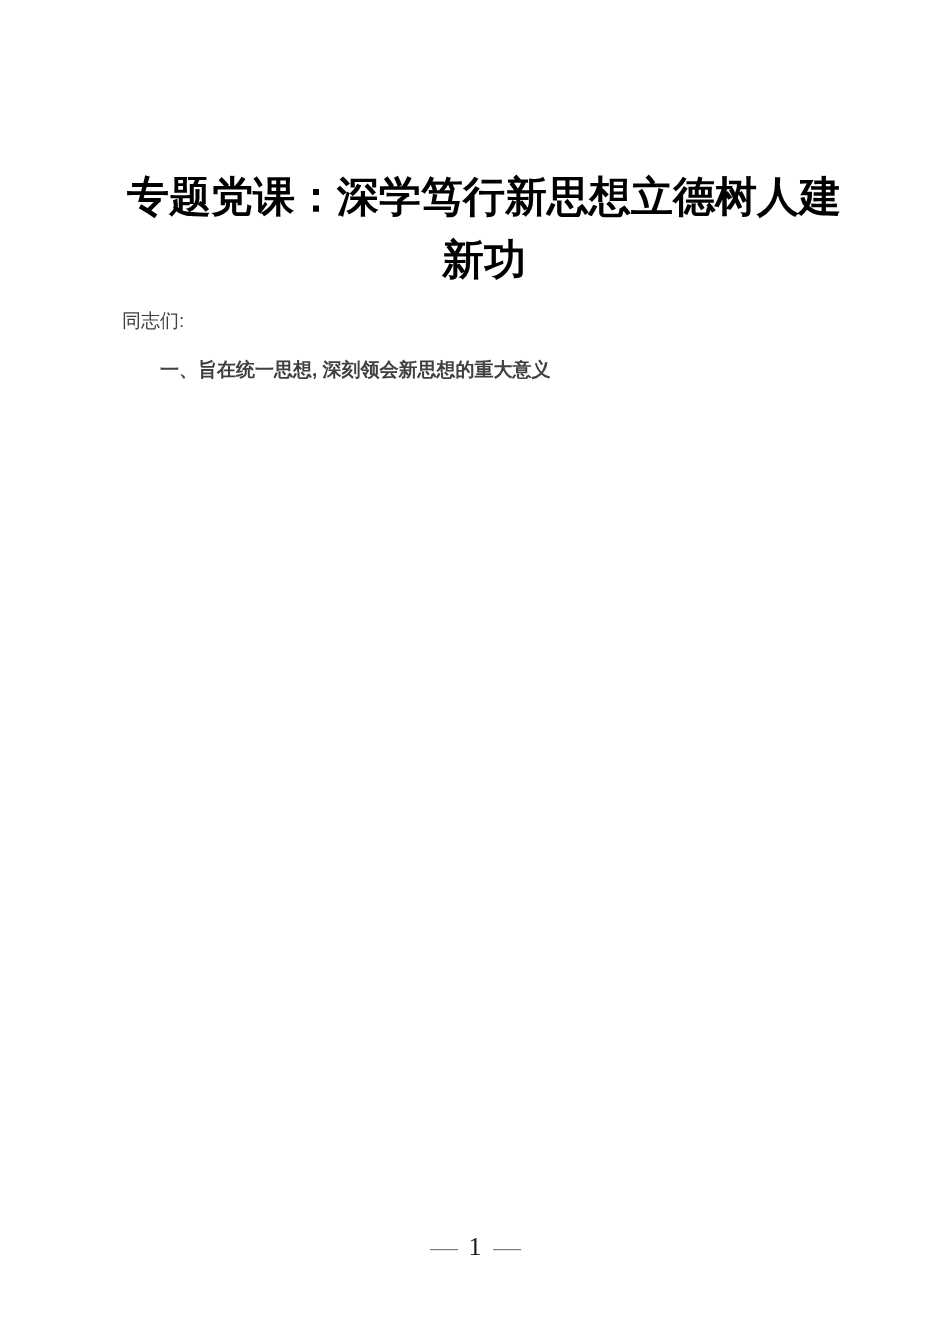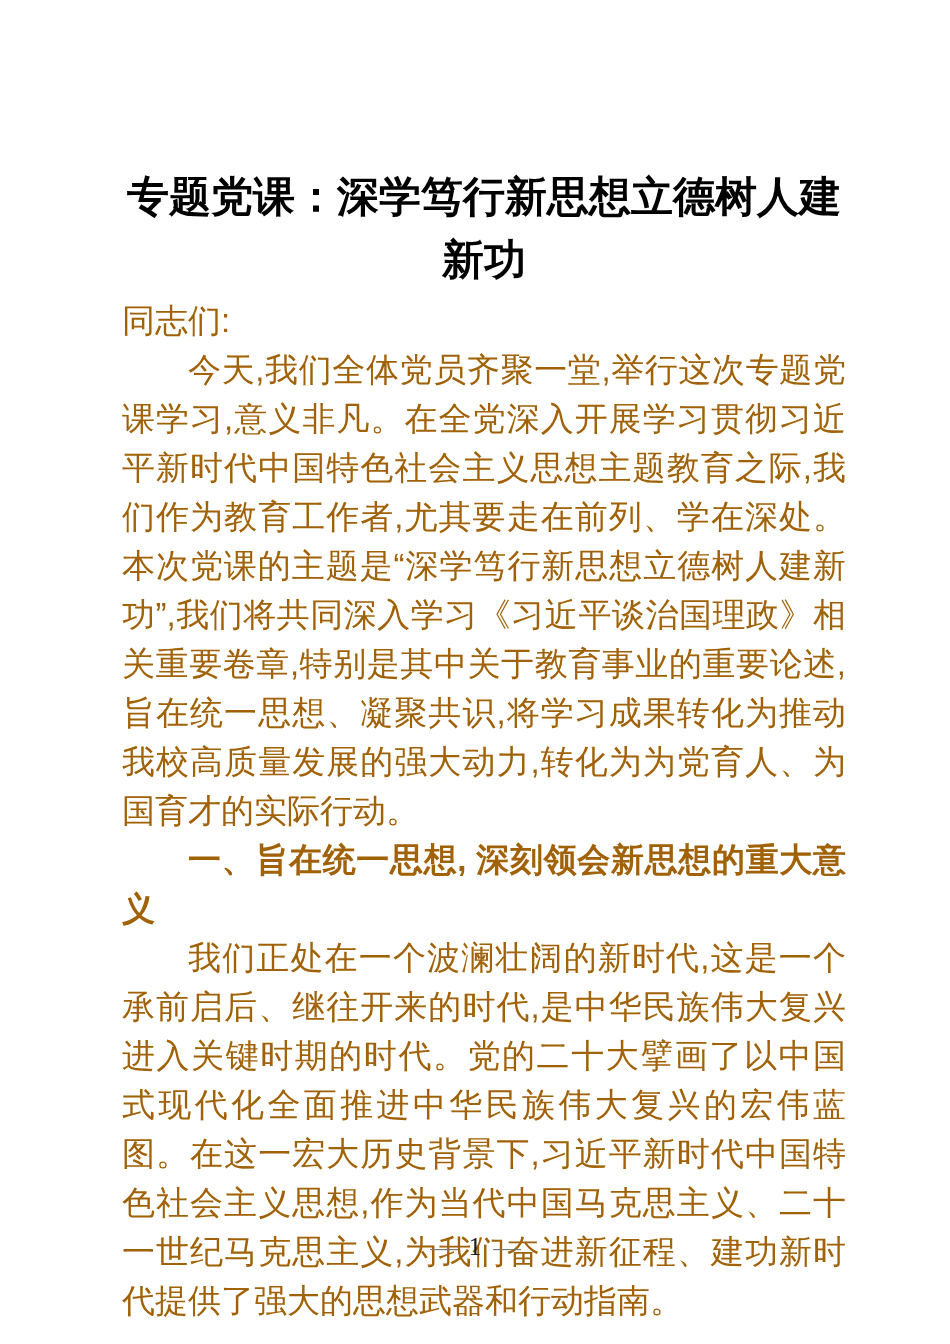--- a/index.html
+++ b/index.html
@@ -24,25 +24,25 @@
     font-weight: bold;
     font-size: 42px;
     line-height: 63px;
     text-align: center;
     color: #000000;
     letter-spacing: 0px;
   }
   .body-text {
     margin: 0;
     font-family: "Liberation Sans", sans-serif;
-    font-size: 33px;
+    font-size: 19px;
     line-height: 49px;
     text-align: justify;
     text-justify: inter-ideograph;
-    color: #a16207;
+    color: #404040;
   }
   .indent {
     text-indent: 2em;
   }
   .section-heading {
     font-weight: bold;
   }
   .page-footer {
     position: absolute;
     left: 0;
@@ -67,26 +67,24 @@
 </style>
 </head>
 <body>
 
 <div class="page">
 
   <h1 class="doc-title">专题党课：深学笃行新思想立德树人建新功</h1>
 
   <p class="body-text">同志们:</p>
 
-  <p class="body-text indent">今天,我们全体党员齐聚一堂,举行这次专题党课学习,意义非凡。在全党深入开展学习贯彻习近平新时代中国特色社会主义思想主题教育之际,我们作为教育工作者,尤其要走在前列、学在深处。本次党课的主题是“深学笃行新思想立德树人建新功”,我们将共同深入学习《习近平谈治国理政》相关重要卷章,特别是其中关于教育事业的重要论述,旨在统一思想、凝聚共识,将学习成果转化为推动我校高质量发展的强大动力,转化为为党育人、为国育才的实际行动。</p>
 
 
   <h2 class="body-text indent section-heading">一、旨在统一思想, 深刻领会新思想的重大意义</h2>
 
-  <p class="body-text indent">我们正处在一个波澜壮阔的新时代,这是一个承前启后、继往开来的时代,是中华民族伟大复兴进入关键时期的时代。党的二十大擘画了以中国式现代化全面推进中华民族伟大复兴的宏伟蓝图。在这一宏大历史背景下,习近平新时代中国特色社会主义思想,作为当代中国马克思主义、二十一世纪马克思主义,为我们奋进新征程、建功新时代提供了强大的思想武器和行动指南。</p>
 
   <div class="page-footer">
     <span class="footer-dash">—</span>
     <span class="footer-num">1</span>
     <span class="footer-dash">—</span>
   </div>
 
 </div>
 
 </body></html>

